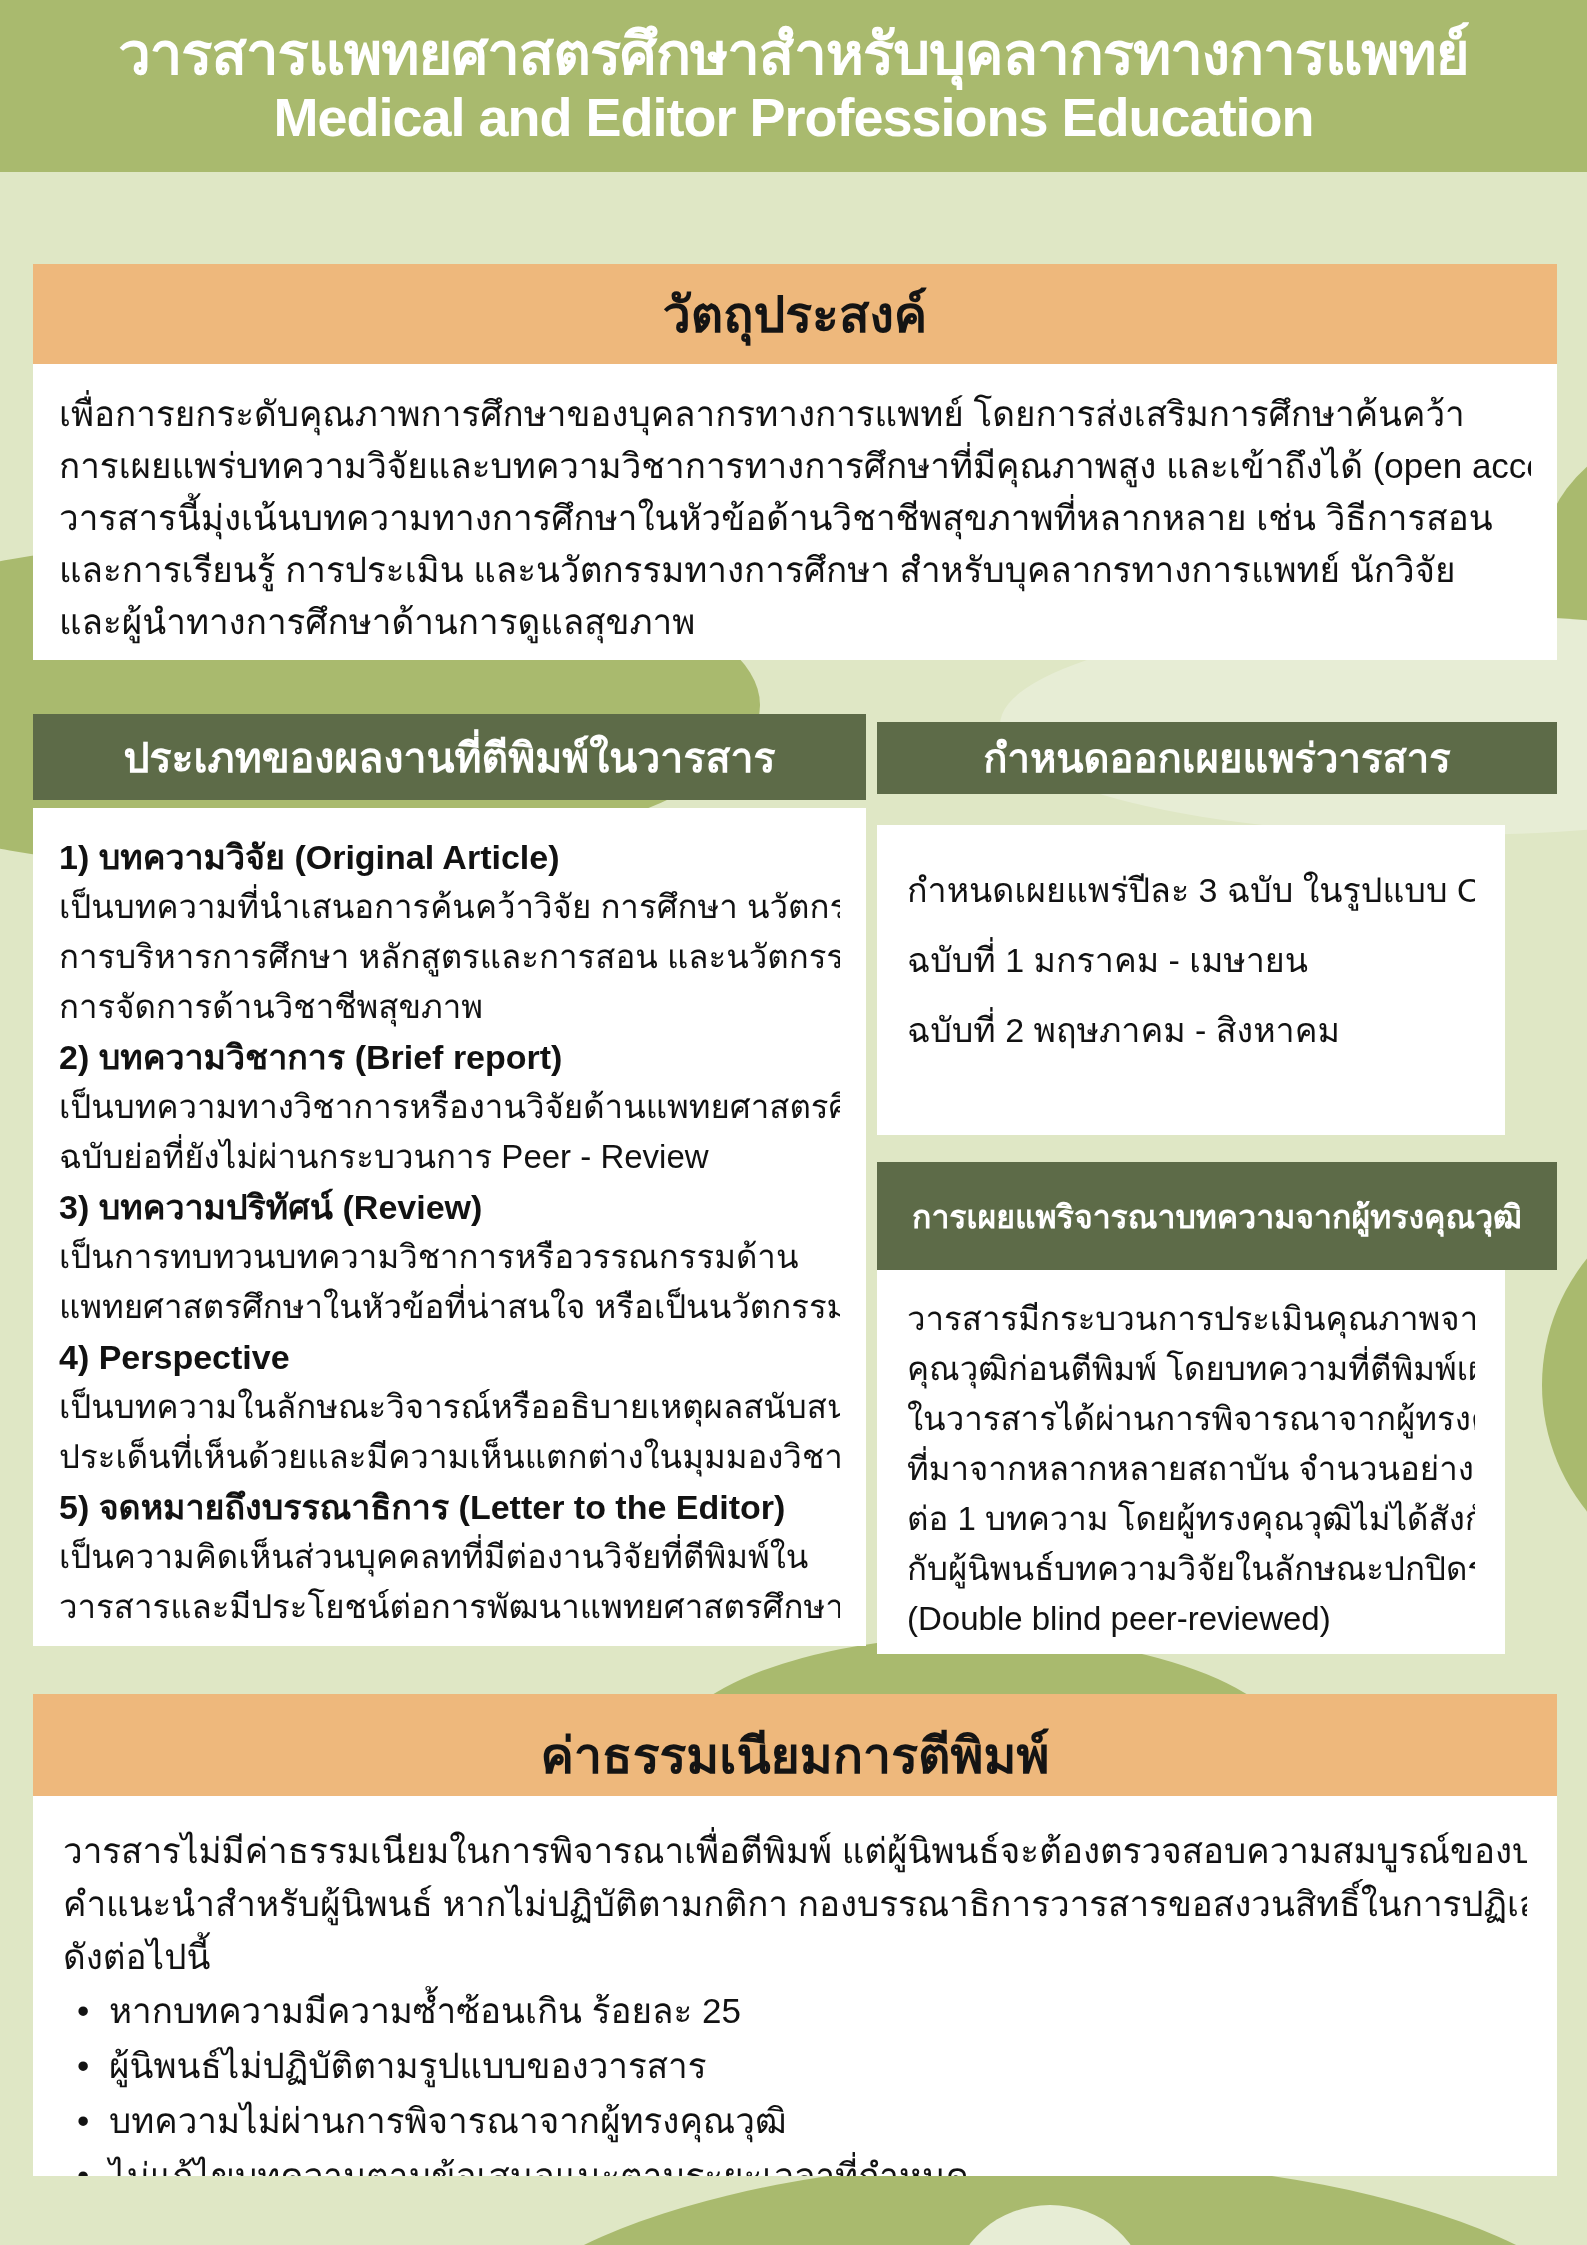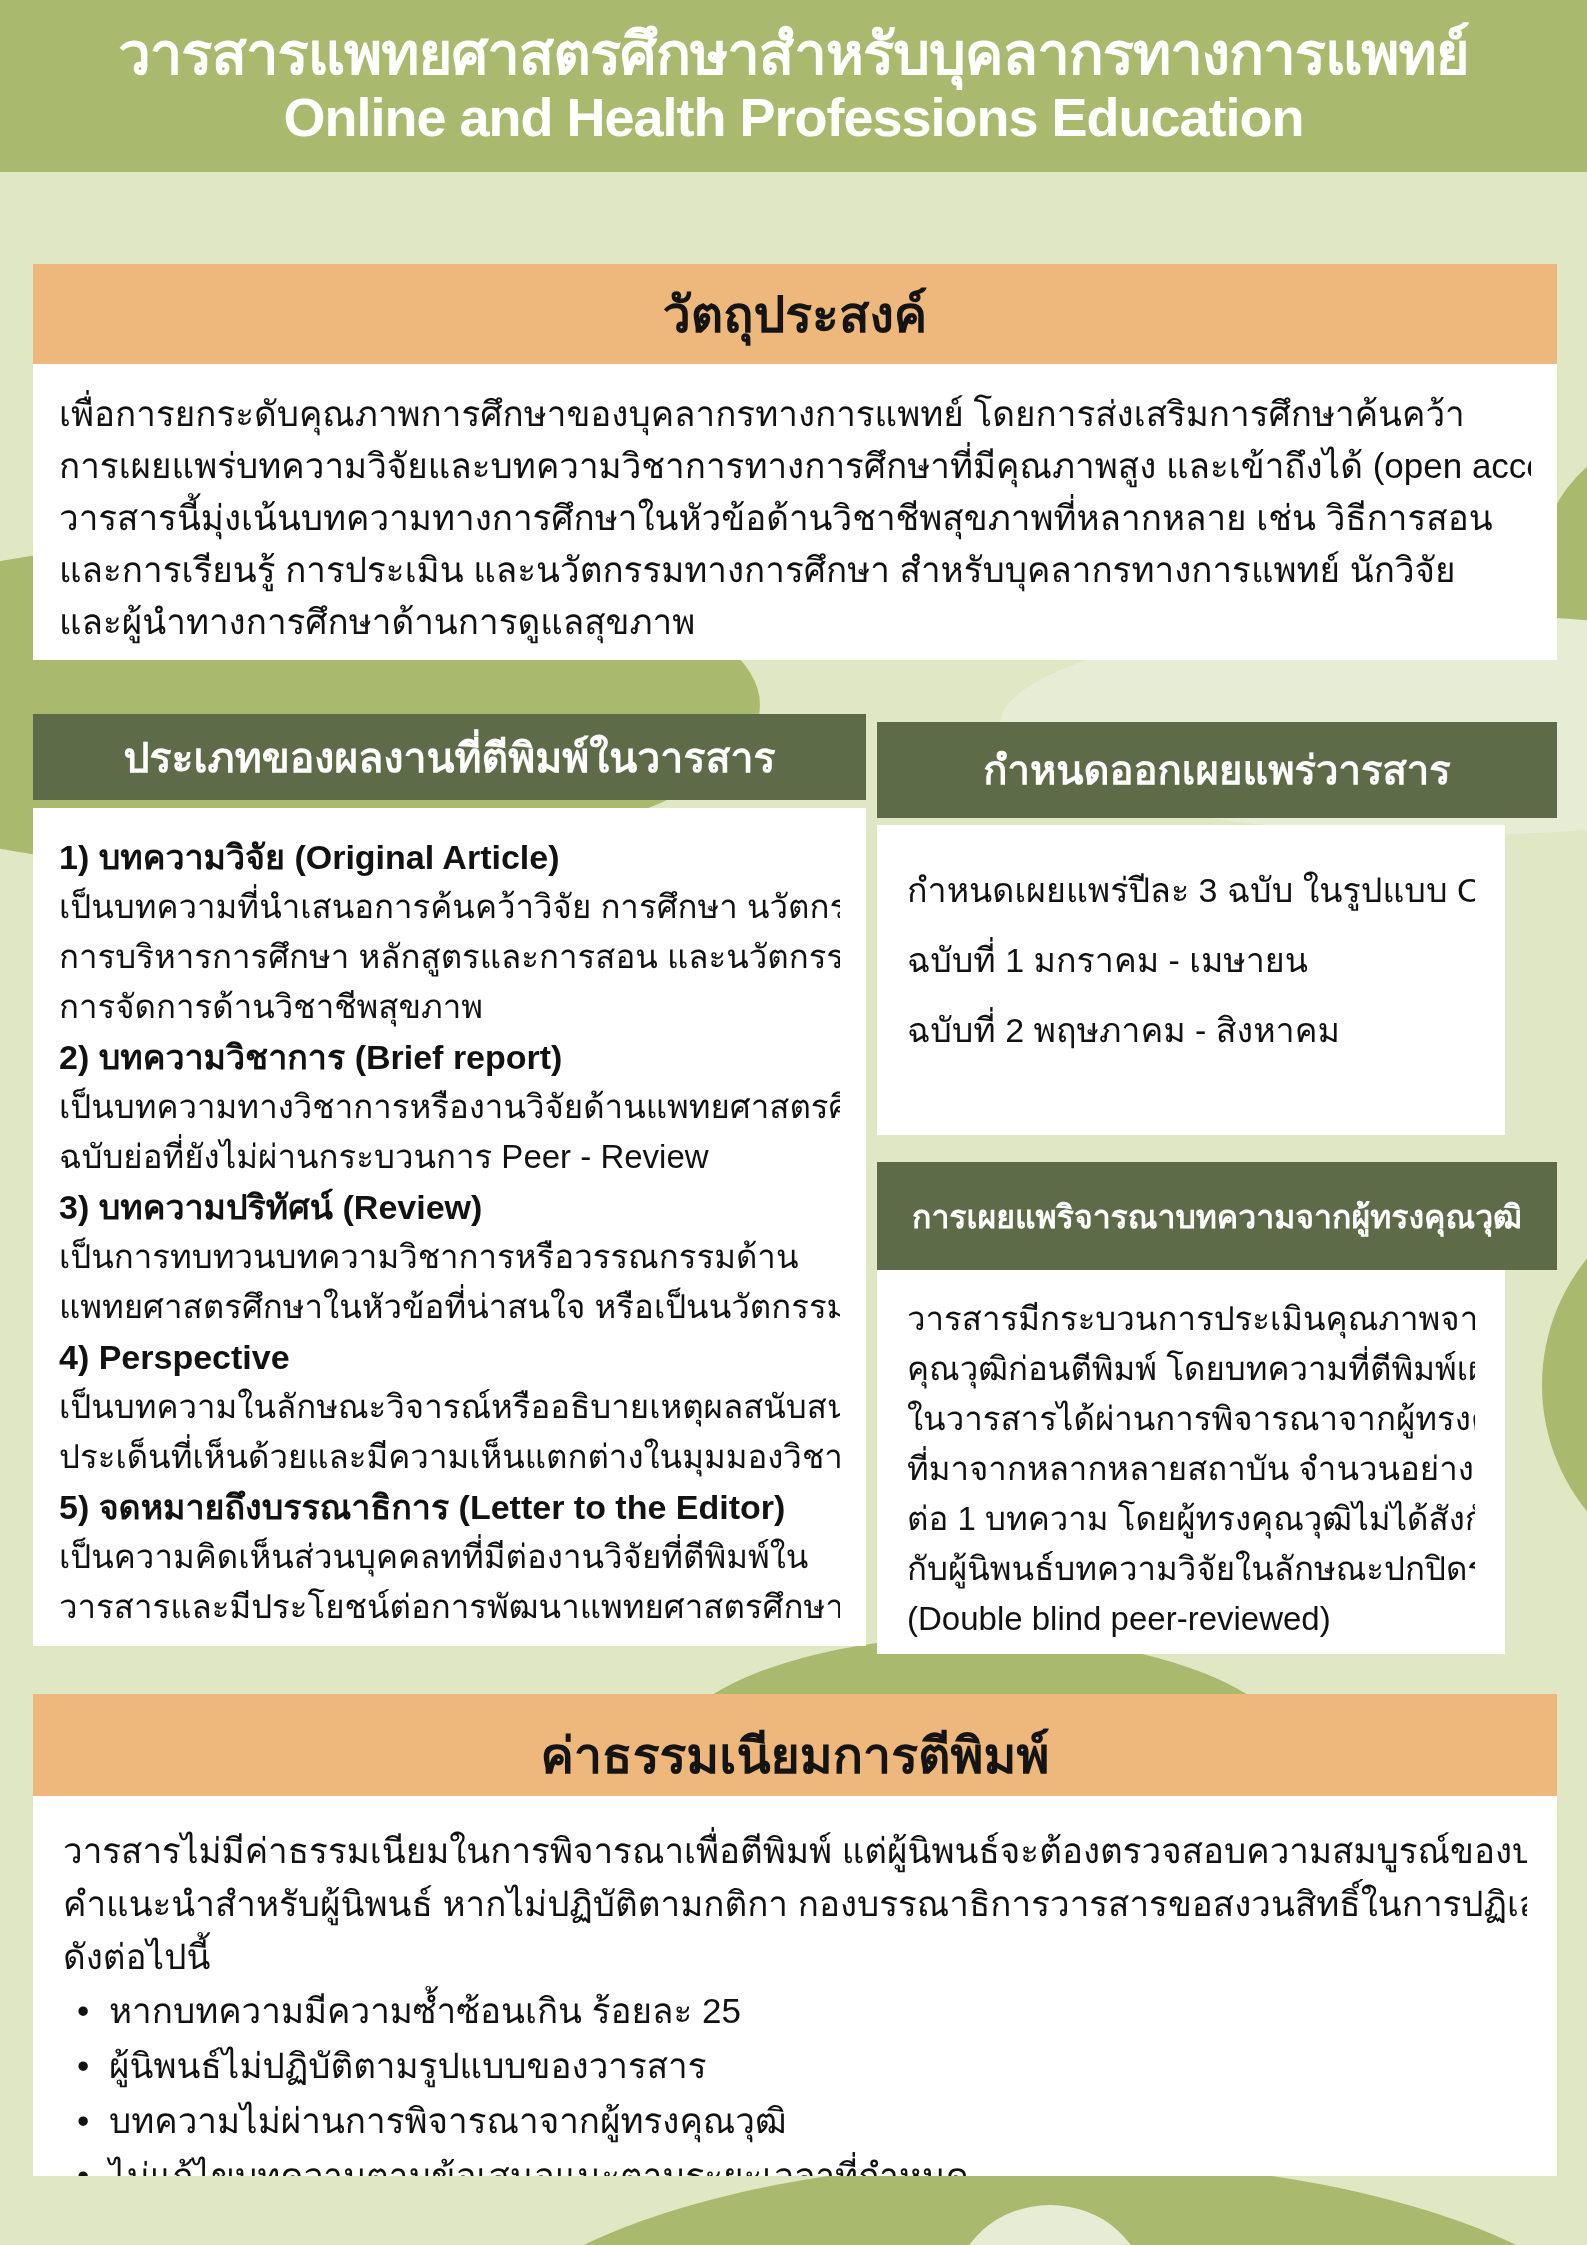--- a/index.html
+++ b/index.html
@@ -30,21 +30,21 @@
   
   .obj-head{left:33px; top:264px; width:1524px; height:100px; font-size:50px; font-weight:700;}
   .obj-box{left:33px; top:364px; width:1524px; height:296px; padding:24px 26px 0;}
   .obj-box .line{font-size:35px; line-height:52px;}
   
   .types-head{left:33px; top:714px; width:833px; height:86px; font-size:41px; font-weight:700;}
   .types-box{left:33px; top:808px; width:833px; height:838px; padding:24px 26px 0;}
   .types-box .line{font-size:33px; line-height:50px;}
   .types-box .line.bold{font-weight:700; font-size:34px;}
   
-  .sched-head{left:877px; top:722px; width:680px; height:96px; font-size:40px; font-weight:700;}
+  .sched-head{left:877px; top:722px; width:680px; height:72px; font-size:40px; font-weight:700;}
   .sched-box{left:877px; top:825px; width:628px; height:310px; padding:30px 30px 0;}
   .sched-box .line{font-size:34px; line-height:70px;}
   .review-head{left:877px; top:1162px; width:680px; height:108px; font-size:32px; font-weight:700;}
   .review-box{left:877px; top:1270px; width:628px; height:384px; padding:24px 30px 0;}
   .review-box .line{font-size:33px; line-height:50px;}
   
   .fees-head{left:33px; top:1694px; width:1524px; height:122px; font-size:50px; font-weight:700;}
   .fees-box{left:33px; top:1796px; width:1524px; height:380px; padding:28px 30px 0;}
   .fees-box .line{font-size:35px; line-height:53px;}
   .fees-box .bullet-line{font-size:35px; line-height:55px; padding-left:46px; position:relative;
@@ -59,21 +59,21 @@
   <div class="blob olive" style="left:-260px; top:540px; width:1020px; height:330px;"></div>
   <div class="blob olive" style="left:1540px; top:425px; width:320px; height:285px;"></div>
   <div class="blob light" style="left:1000px; top:615px; width:900px; height:220px;"></div>
   <div class="blob olive" style="left:1542px; top:1185px; width:400px; height:400px;"></div>
   <div class="blob olive" style="left:660px; top:1636px; width:640px; height:260px;"></div>
   <div class="blob olive" style="left:470px; top:2160px; width:1160px; height:420px;"></div>
   <div class="blob light" style="left:955px; top:2205px; width:190px; height:170px;"></div>
 
   <header class="sec top-banner">
     <div class="th">วารสารแพทยศาสตรศึกษาสำหรับบุคลากรทางการแพทย์</div>
-    <div class="en">Online and Health Professions Education</div>
+    <div class="en">Medical and Editor Professions Education</div>
   </header>
 
   <div class="sec bar orange obj-head">
     <span>วัตถุประสงค์</span>
   </div>
   <div class="sec box obj-box">
       <div class="line">เพื่อการยกระดับคุณภาพการศึกษาของบุคลากรทางการแพทย์ โดยการส่งเสริมการศึกษาค้นคว้า</div>
       <div class="line">การเผยแพร่บทความวิจัยและบทความวิชาการทางการศึกษาที่มีคุณภาพสูง และเข้าถึงได้ (open access)</div>
       <div class="line">วารสารนี้มุ่งเน้นบทความทางการศึกษาในหัวข้อด้านวิชาชีพสุขภาพที่หลากหลาย เช่น วิธีการสอน</div>
       <div class="line">และการเรียนรู้ การประเมิน และนวัตกรรมทางการศึกษา สำหรับบุคลากรทางการแพทย์ นักวิจัย</div>

